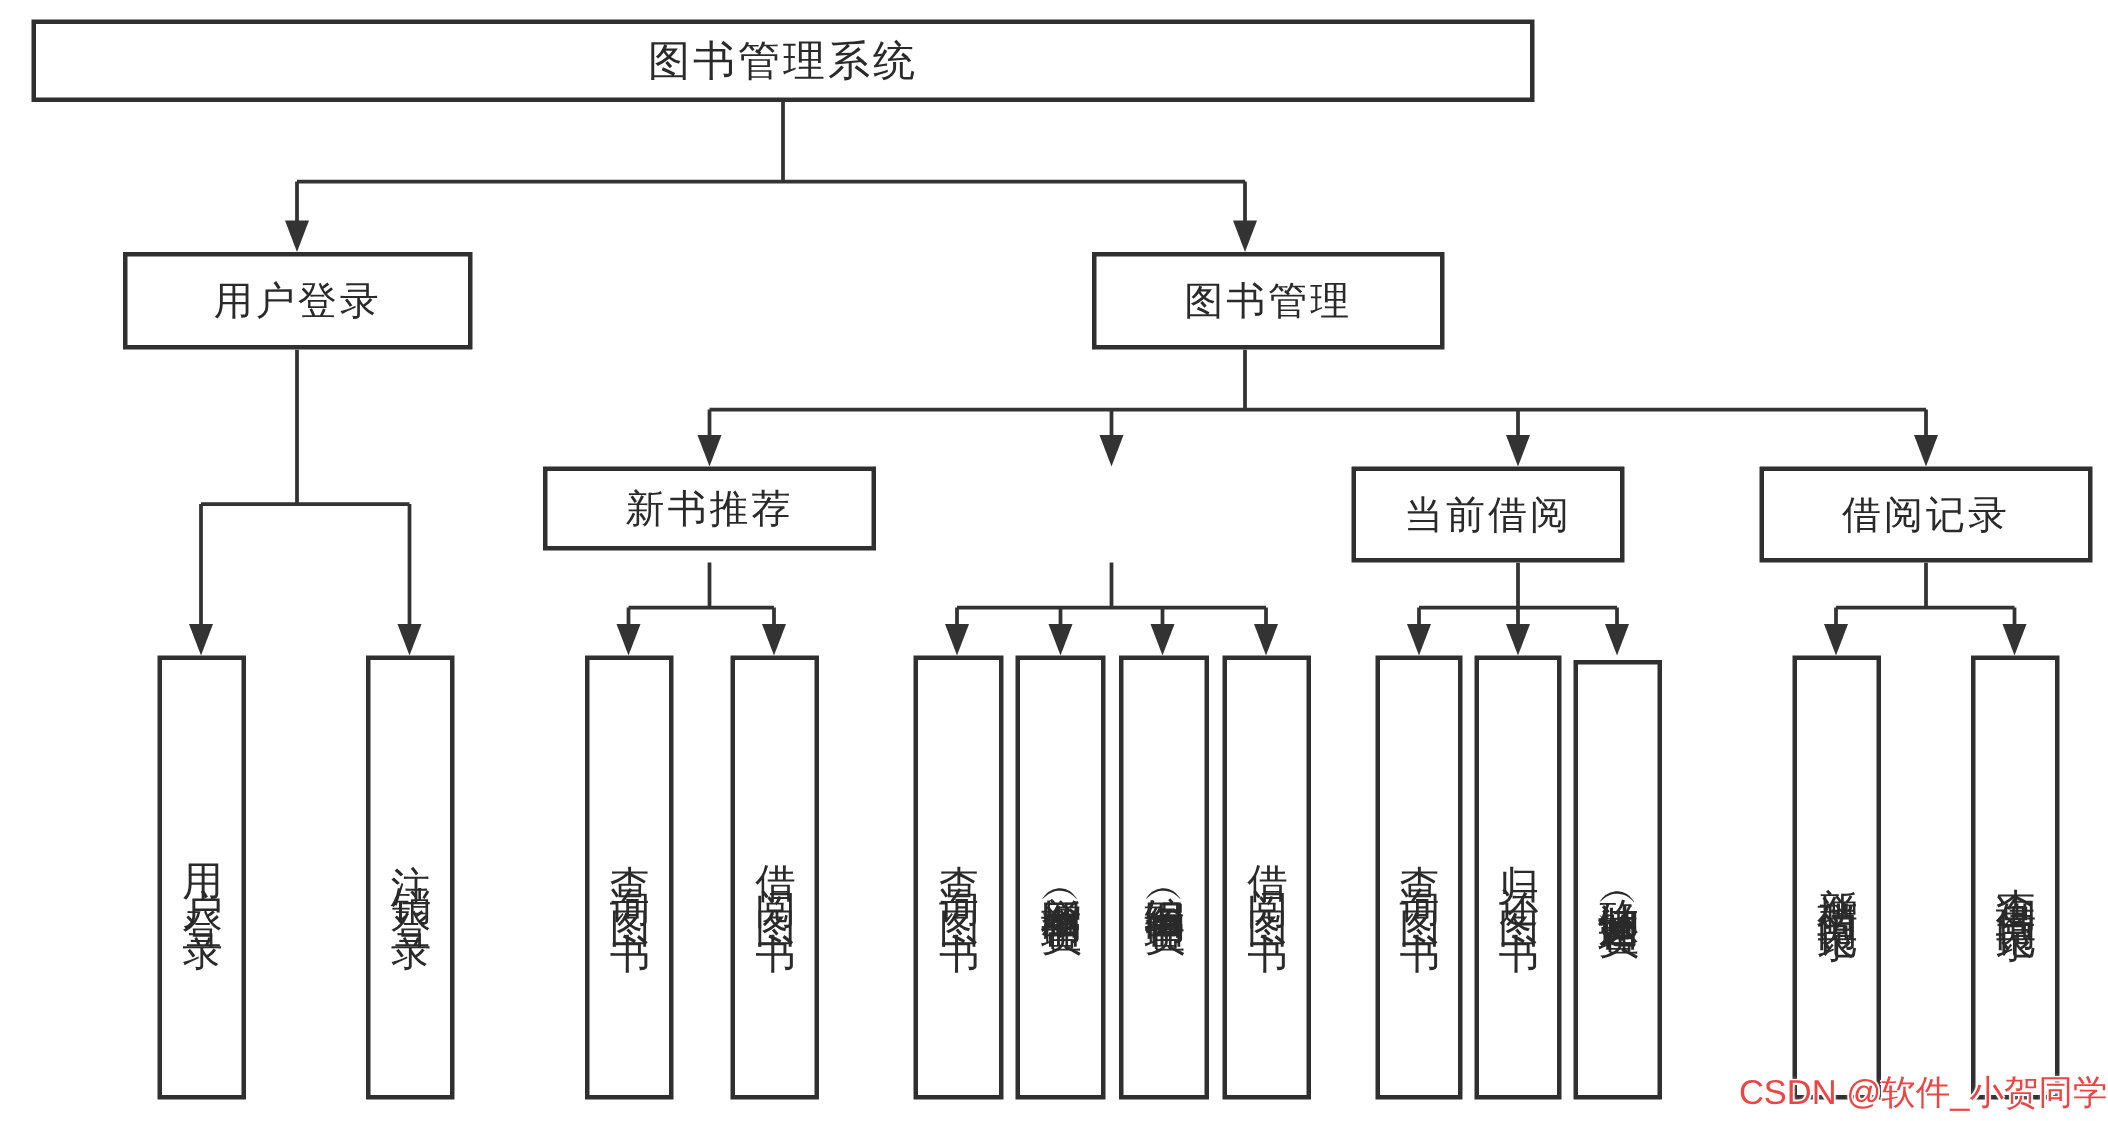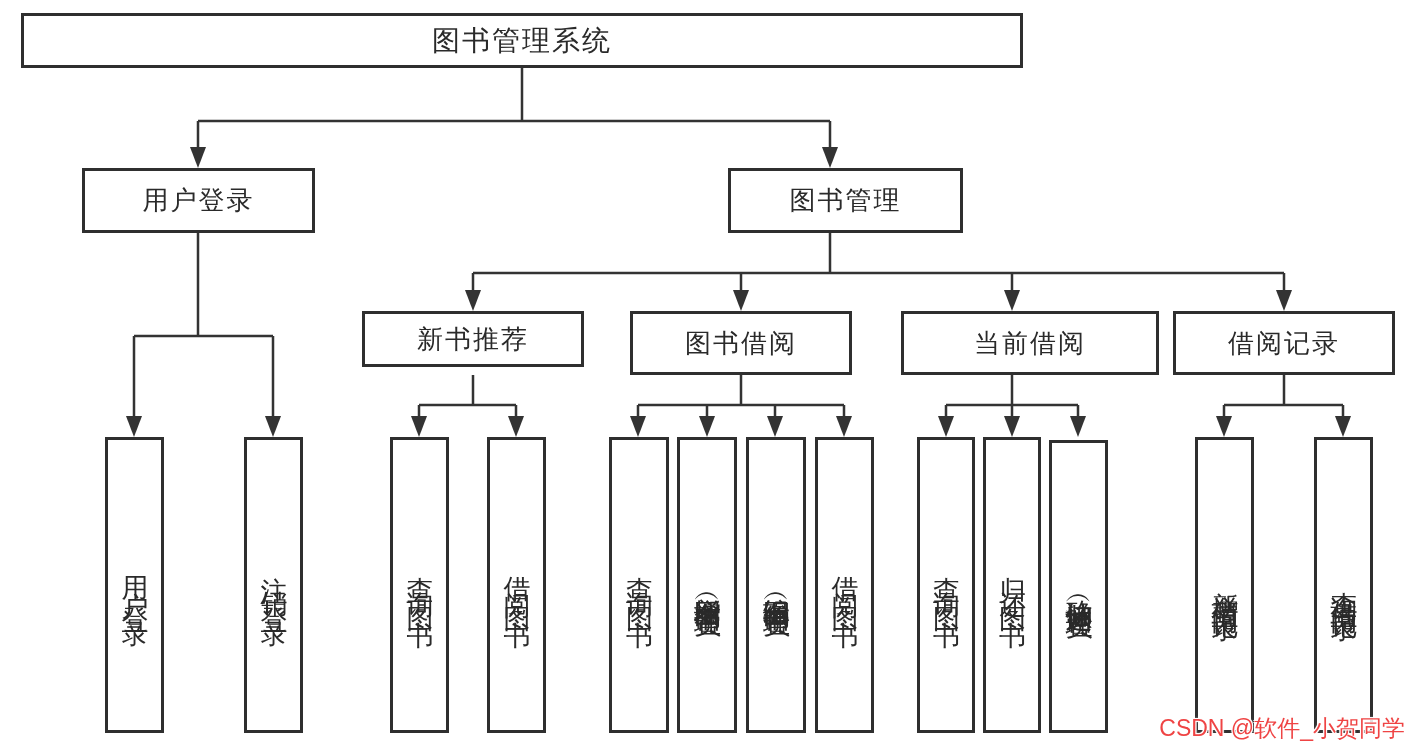--- a/index.html
+++ b/index.html
@@ -83,24 +83,21 @@
   <div class="box" style="left:82px;top:168px;width:233px;height:65px">
     <span class="hlabel">用户登录</span>
   </div>
   <div class="box" style="left:728px;top:168px;width:235px;height:65px">
     <span class="hlabel">图书管理</span>
   </div>
 
   <div class="box" style="left:362px;top:311px;width:222px;height:56px">
     <span class="hlabel">新书推荐</span>
   </div>
-  <div class="box" style="left:630px;top:311px;width:222px;height:64px">
-    <span class="hlabel">图书借阅</span>
-  </div>
-  <div class="box" style="left:901px;top:311px;width:258px;height:64px">
+  <div class="box" style="left:901px;top:311px;width:182px;height:64px">
     <span class="hlabel">当前借阅</span>
   </div>
   <div class="box" style="left:1173px;top:311px;width:222px;height:64px">
     <span class="hlabel">借阅记录</span>
   </div>
 
   <div class="box" style="left:105px;top:437px;width:59px;height:296px">
     <span class="vtext" style="letter-spacing: 15px;">用户登录</span>
   </div>
   <div class="box" style="left:244px;top:437px;width:59px;height:296px">

